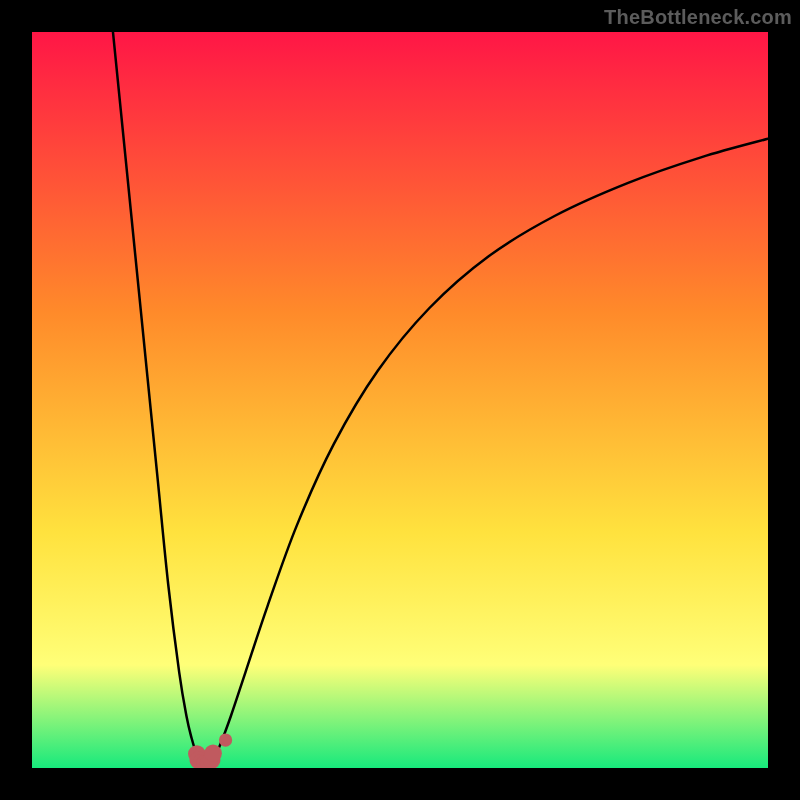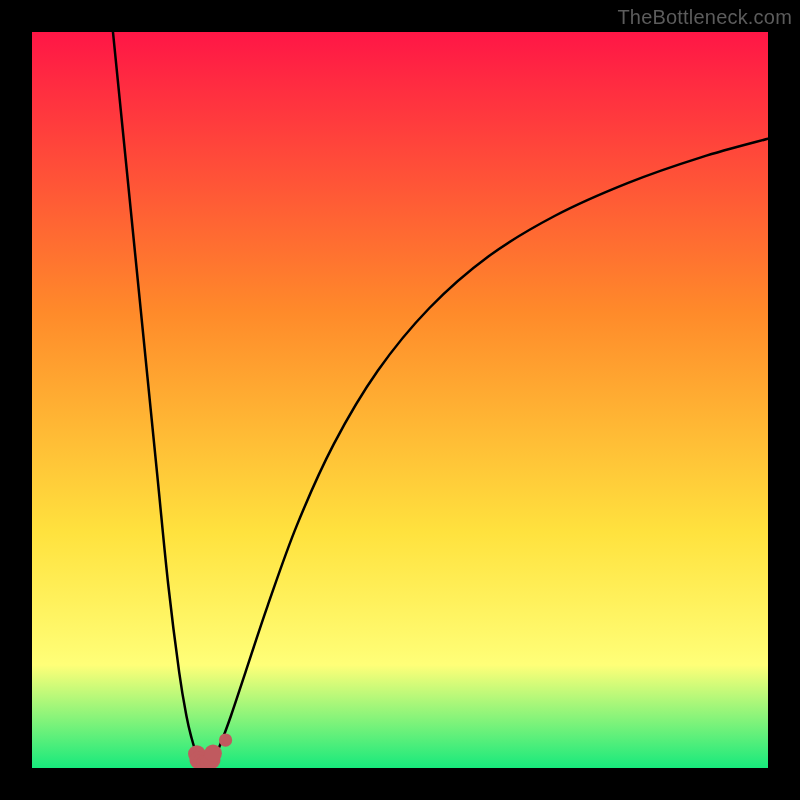--- a/index.html
+++ b/index.html
@@ -17,21 +17,21 @@
     top: 32px;
     width: 736px;
     height: 736px;
     box-sizing: border-box;
   }
   .watermark {
     position: absolute;
     top: 6px;
     right: 8px;
     font-size: 20px;
-    font-weight: 400;
+    font-weight: 700;
     color: #5c5c5c;
     letter-spacing: 0.2px;
   }
   svg {
     display: block;
   }
 </style>
 </head>
 <body>
 

